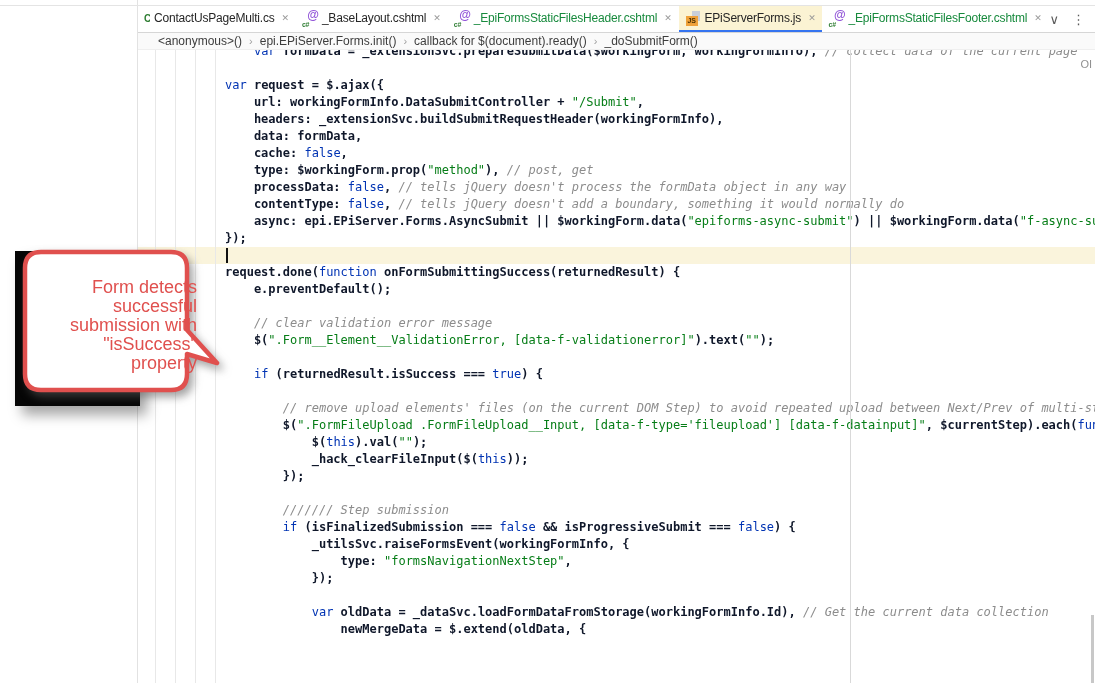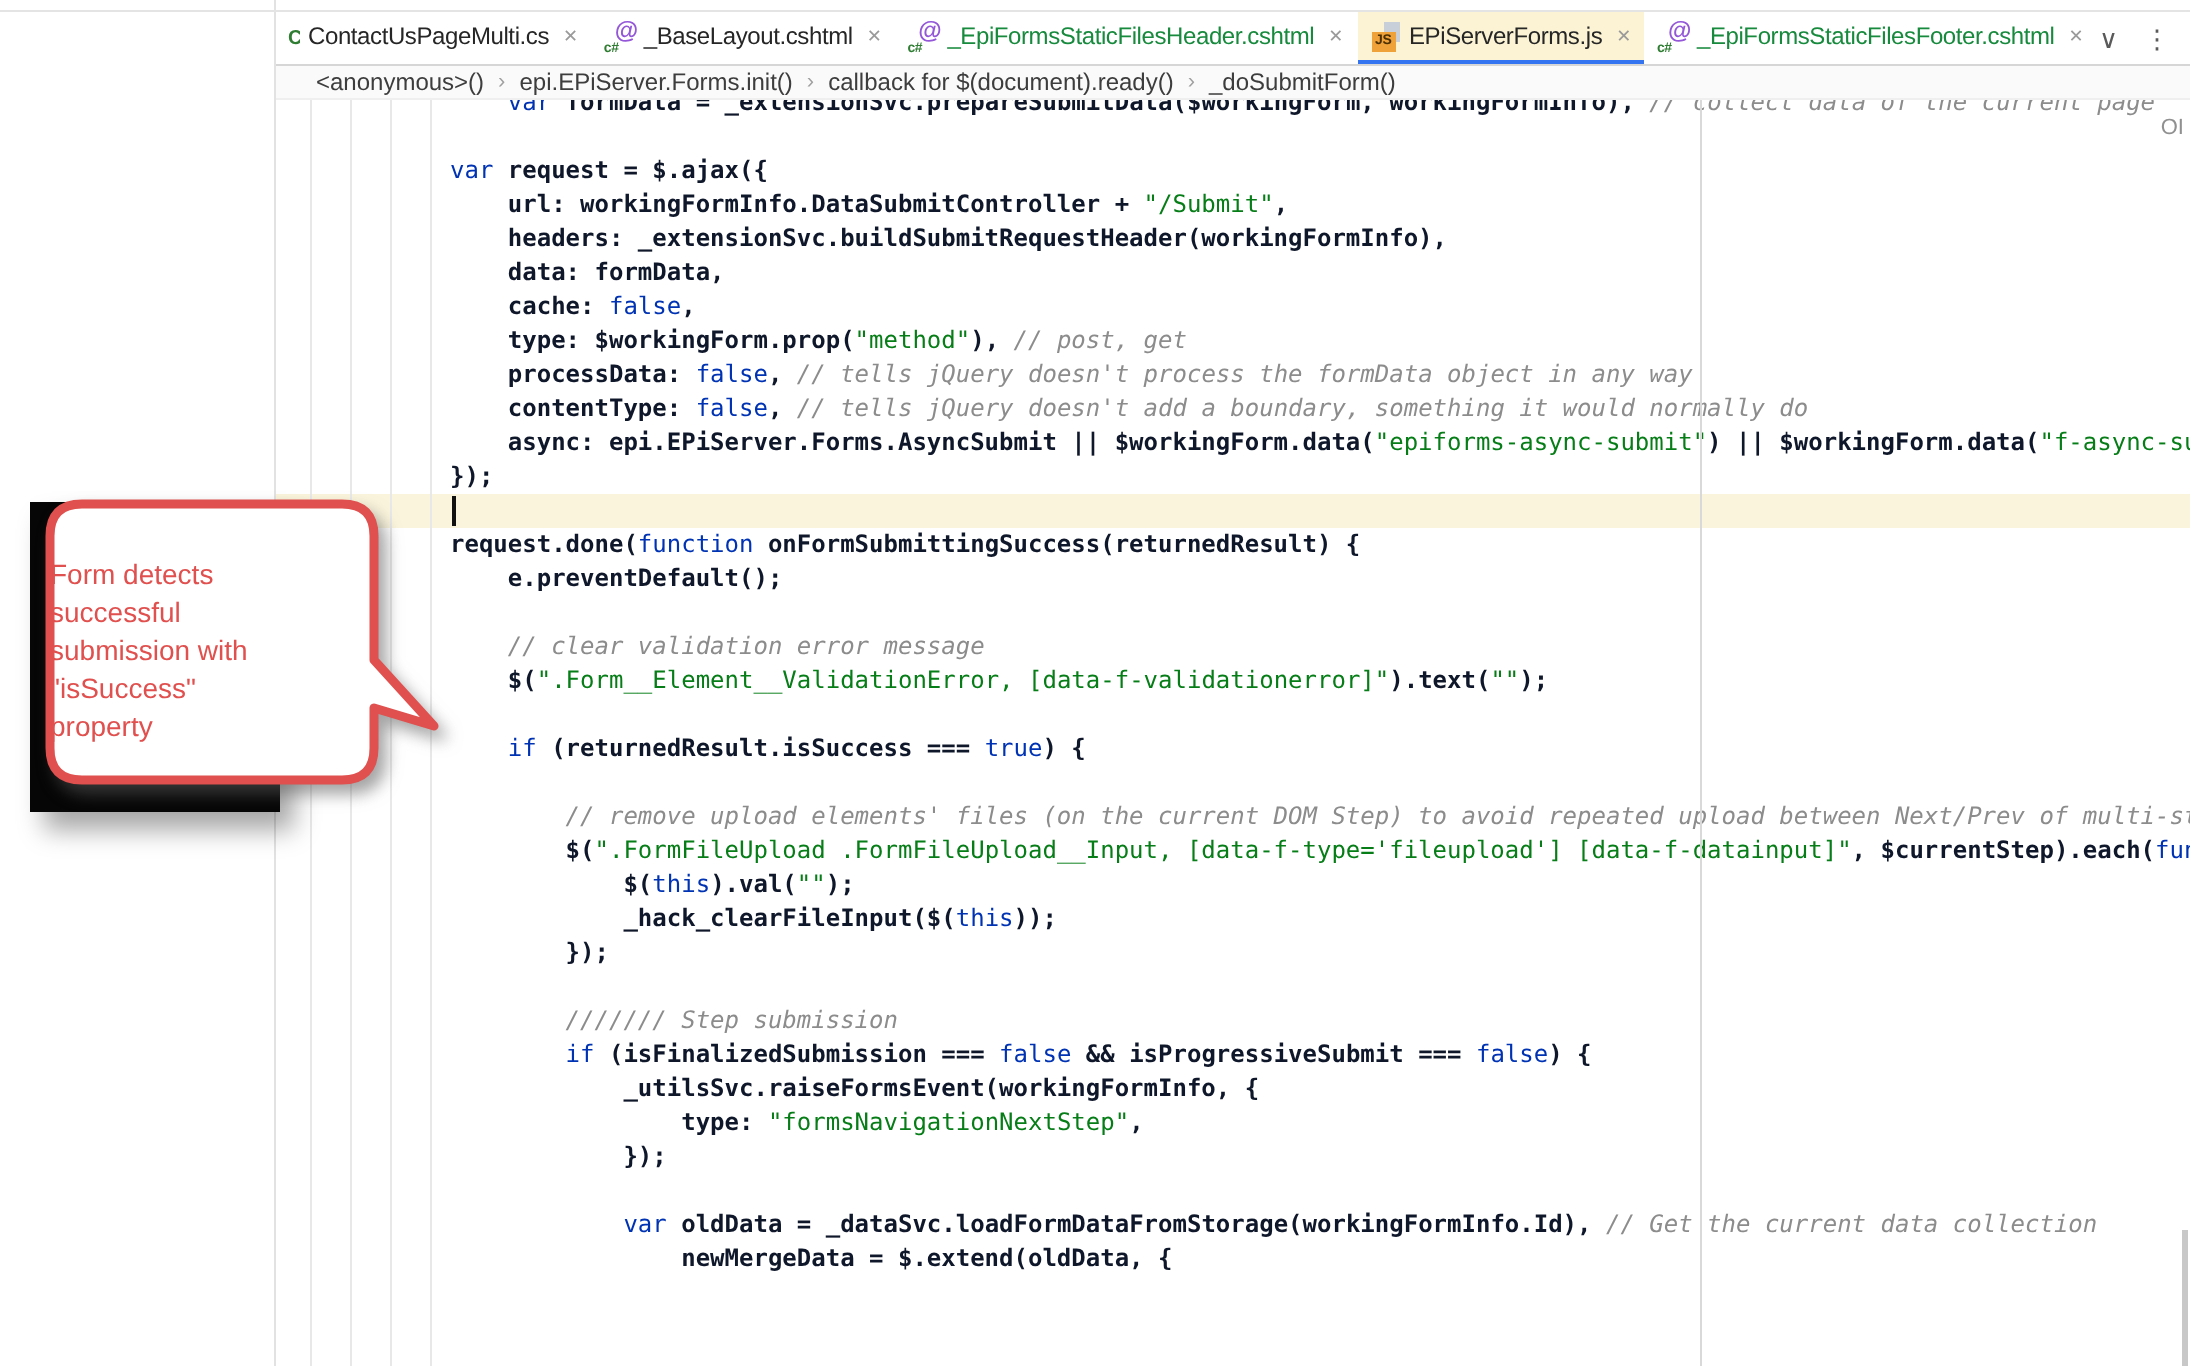--- a/index.html
+++ b/index.html
@@ -58,22 +58,22 @@
 
   
   #leftstrip{position:absolute;left:0;top:0;width:137px;height:683px;background:#fff;z-index:6;}
   #vline{position:absolute;left:137px;top:0;width:1px;height:683px;background:#e2e2e2;z-index:7;}
 
   
   #callout-shadow{position:absolute;left:15px;top:251px;width:125px;height:155px;background:#060606;
                   box-shadow:7px 9px 12px rgba(0,0,0,.35);z-index:10;}
   #callout-svg{position:absolute;left:13px;top:246px;z-index:11;
                filter:drop-shadow(4px 5px 4px rgba(90,90,90,.55));}
-  #callout-text{position:absolute;left:25px;top:278px;width:162px;z-index:12;text-align:left;
-                color:#e0504e;font-size:14px;line-height:19px;}
+  #callout-text{position:absolute;left:35px;top:278px;width:162px;z-index:12;text-align:right;
+                color:#e0504e;font-size:18px;line-height:19px;}
 </style>
 </head>
 <body>
 
 <div id="topline"></div>
 
 <div id="tabbar">
     <div class="tab">
       <span class="ic ic-cs"><b>C#</b></span>
       <span class="tab-label">ContactUsPageMulti.cs</span>

